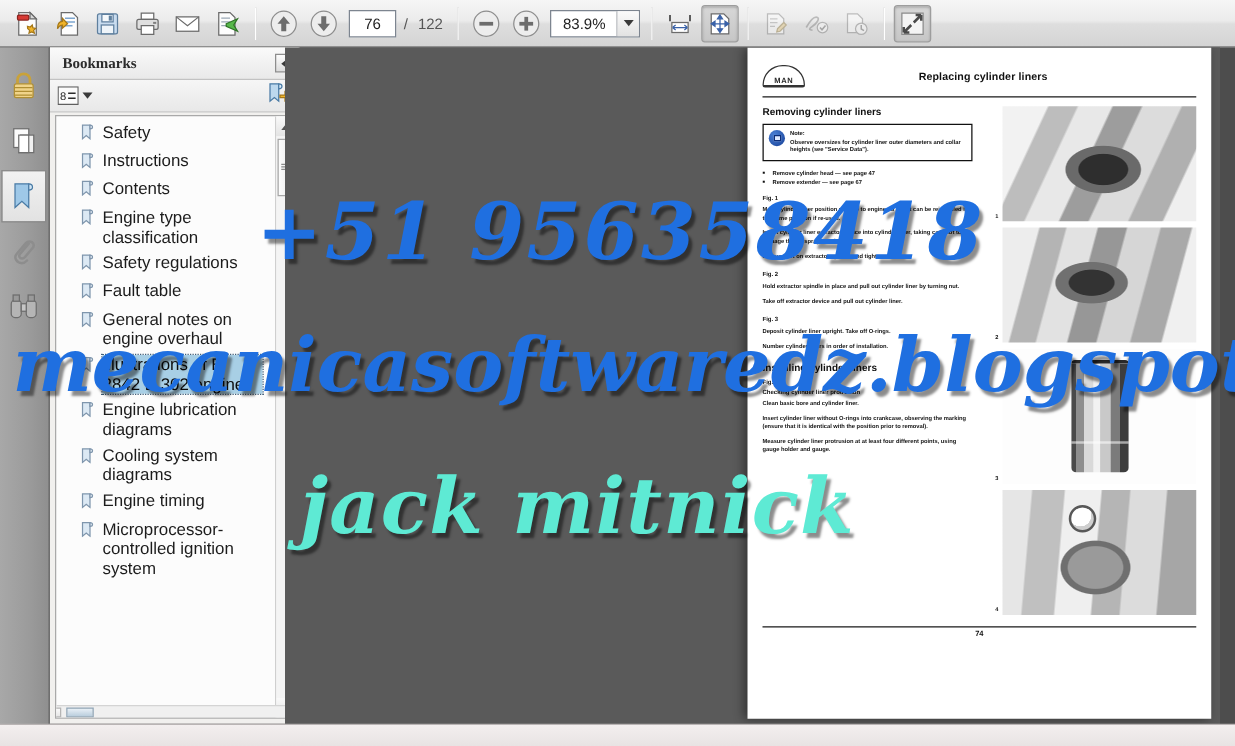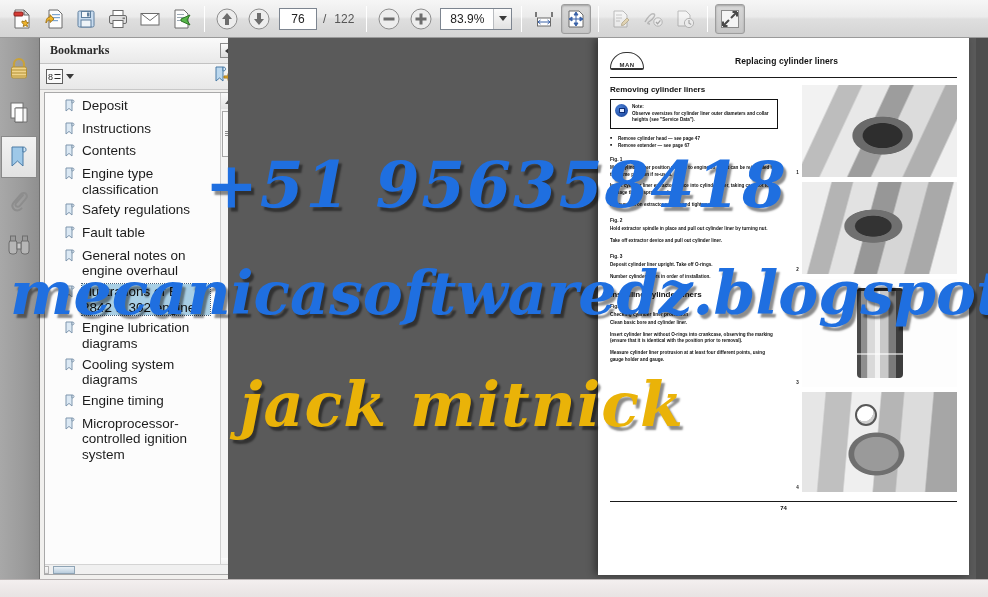--- a/index.html
+++ b/index.html
@@ -465,21 +465,21 @@
       </span>
     </div>
 
     <div class="bm-list-wrap">
       <div class="bm-list" id="bm-list">
           <div class="bm-item">
             <span class="bm-icon"><svg width="11" height="13" viewBox="0 0 11 13">
   <path d="M1 1h6v11l-3-2.6L1 12z" fill="#dce9f4" stroke="#7f96ad"></path>
   <path d="M7 1c1.6 0 2 .7 2 1.5S8.4 4 7 4z" fill="#eef5fb" stroke="#7f96ad"></path>
               </svg></span>
-            <span class="lbl">Deposit</span>
+            <span class="lbl">Safety</span>
           </div>
           <div class="bm-item">
             <span class="bm-icon"><svg width="11" height="13" viewBox="0 0 11 13">
   <path d="M1 1h6v11l-3-2.6L1 12z" fill="#dce9f4" stroke="#7f96ad"></path>
   <path d="M7 1c1.6 0 2 .7 2 1.5S8.4 4 7 4z" fill="#eef5fb" stroke="#7f96ad"></path>
               </svg></span>
             <span class="lbl">Instructions</span>
           </div>
           <div class="bm-item">
             <span class="bm-icon"><svg width="11" height="13" viewBox="0 0 11 13">
@@ -667,17 +667,17 @@
       </div>
 
       <div class="pg-foot-rule"></div>
       <div class="pg-num">74</div>
     </div>
   </div>
 
   <div class="wm">
     <div class="wm-phone" style="color: rgb(31, 111, 224);">+51 956358418</div>
     <div class="wm-site" style="color: rgb(31, 111, 224);">mecanicasoftwaredz.blogspot.pe</div>
-    <div class="wm-name" style="color: #eab308;">jack mitnick</div>
+    <div class="wm-name" style="color: #5eead4;">jack mitnick</div>
   </div>
 
   <div class="statusbar"></div>
 </div>
 
 </body></html>

